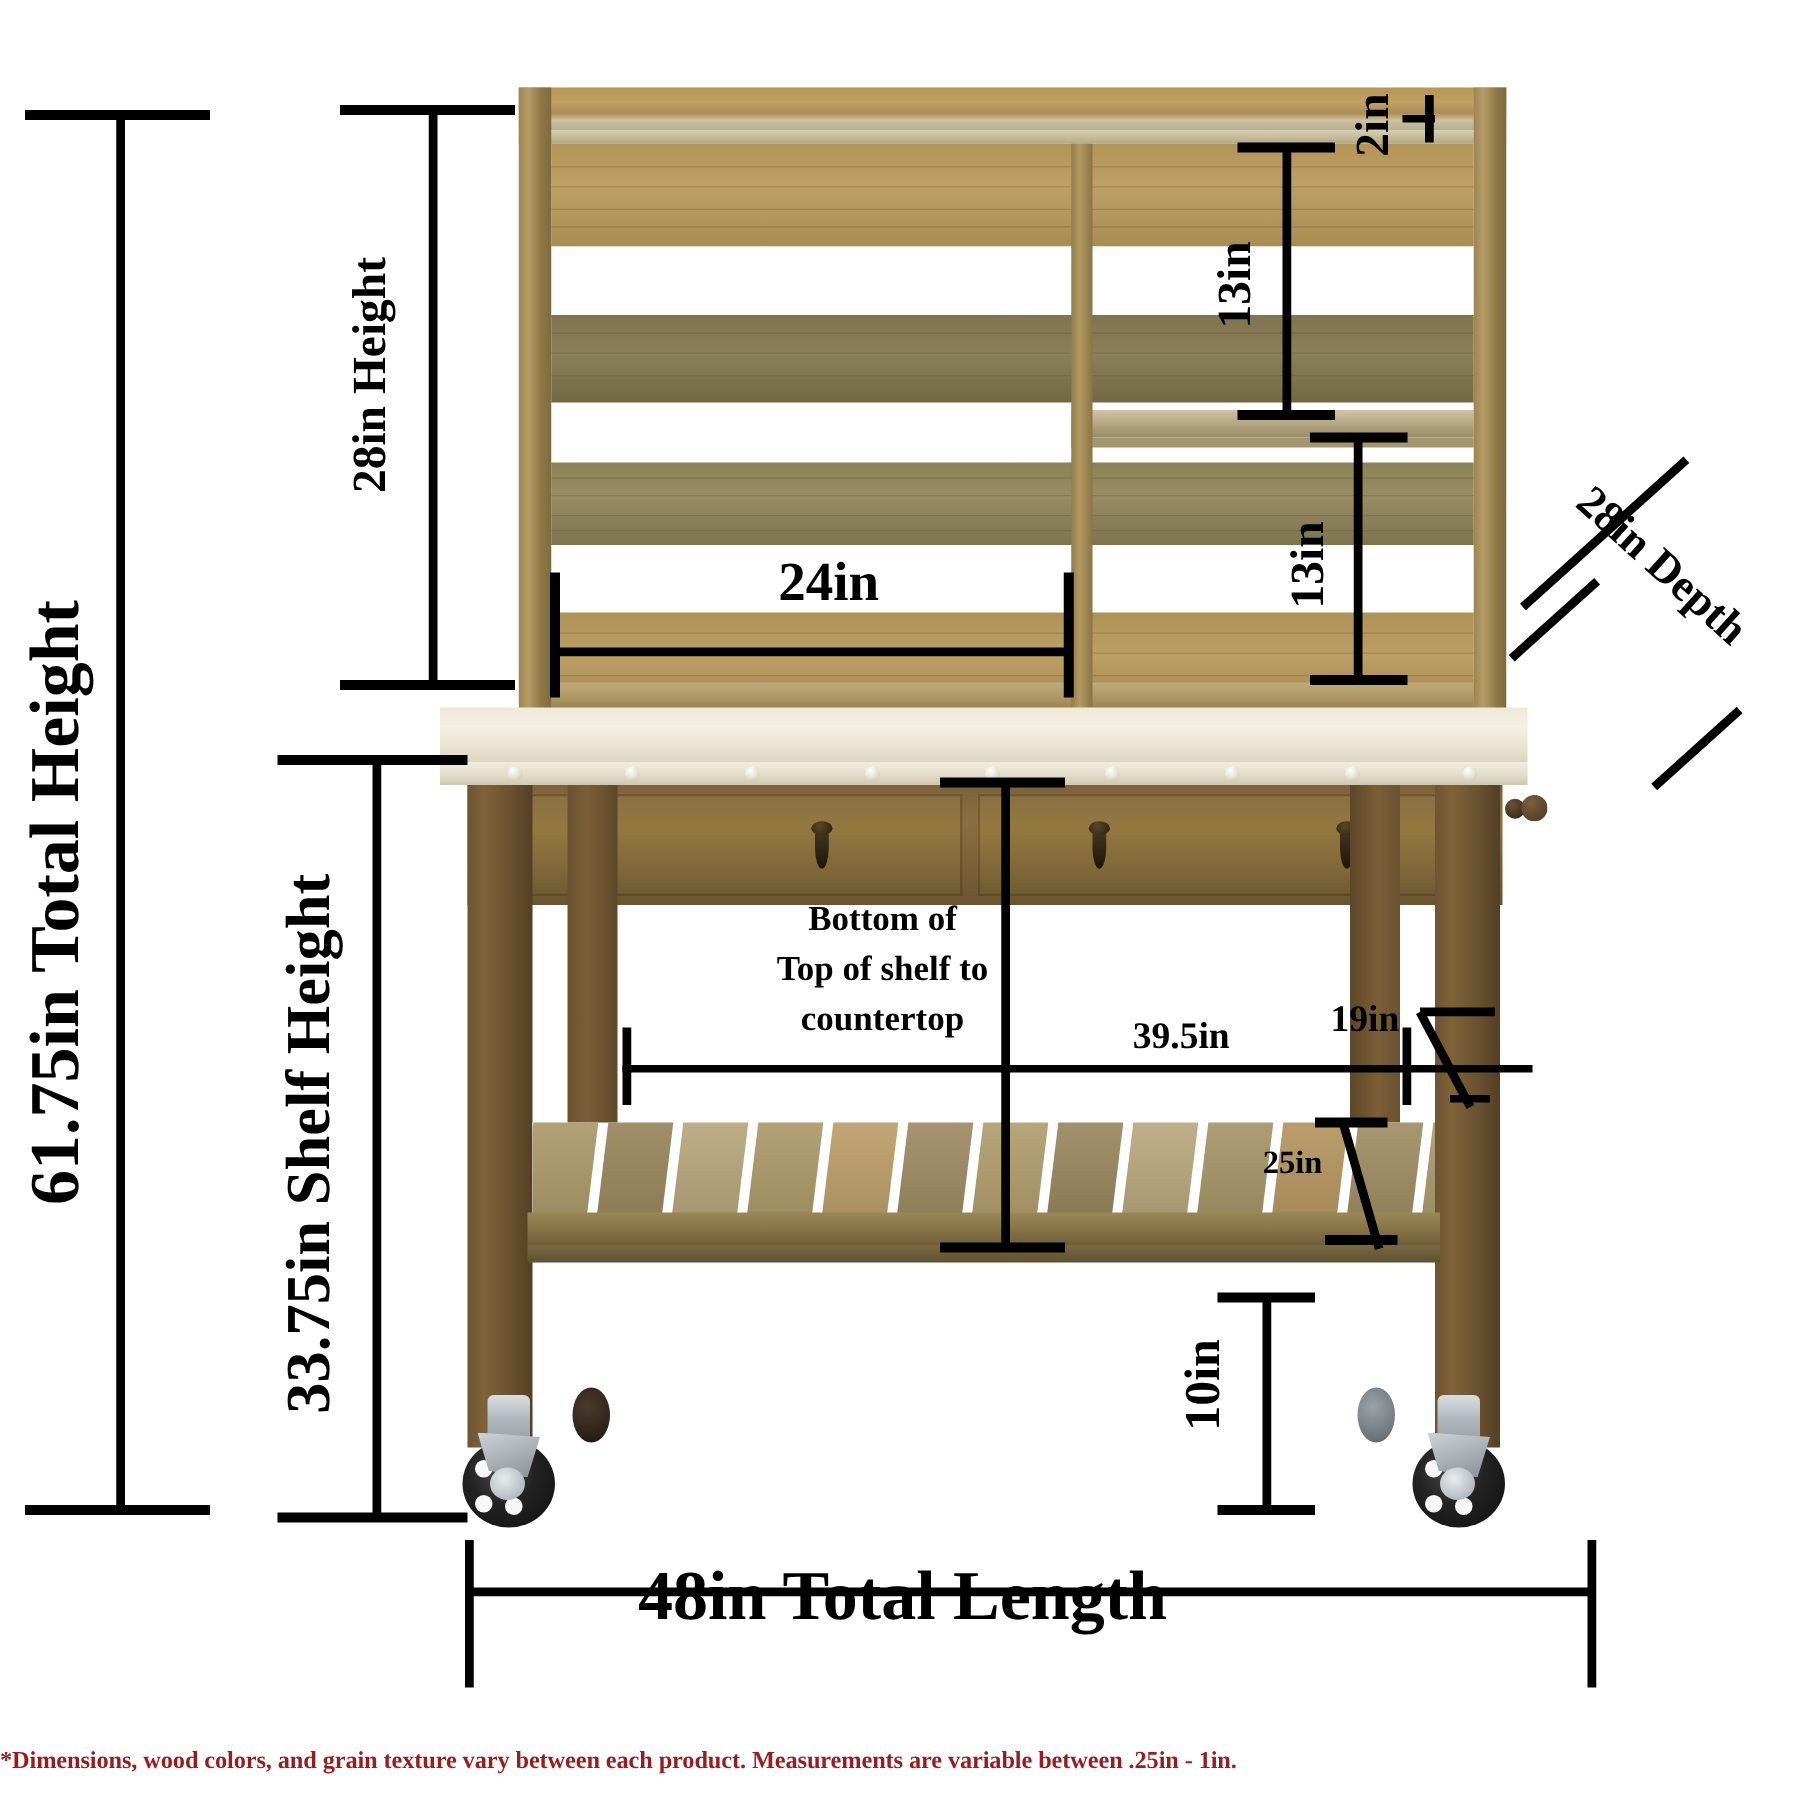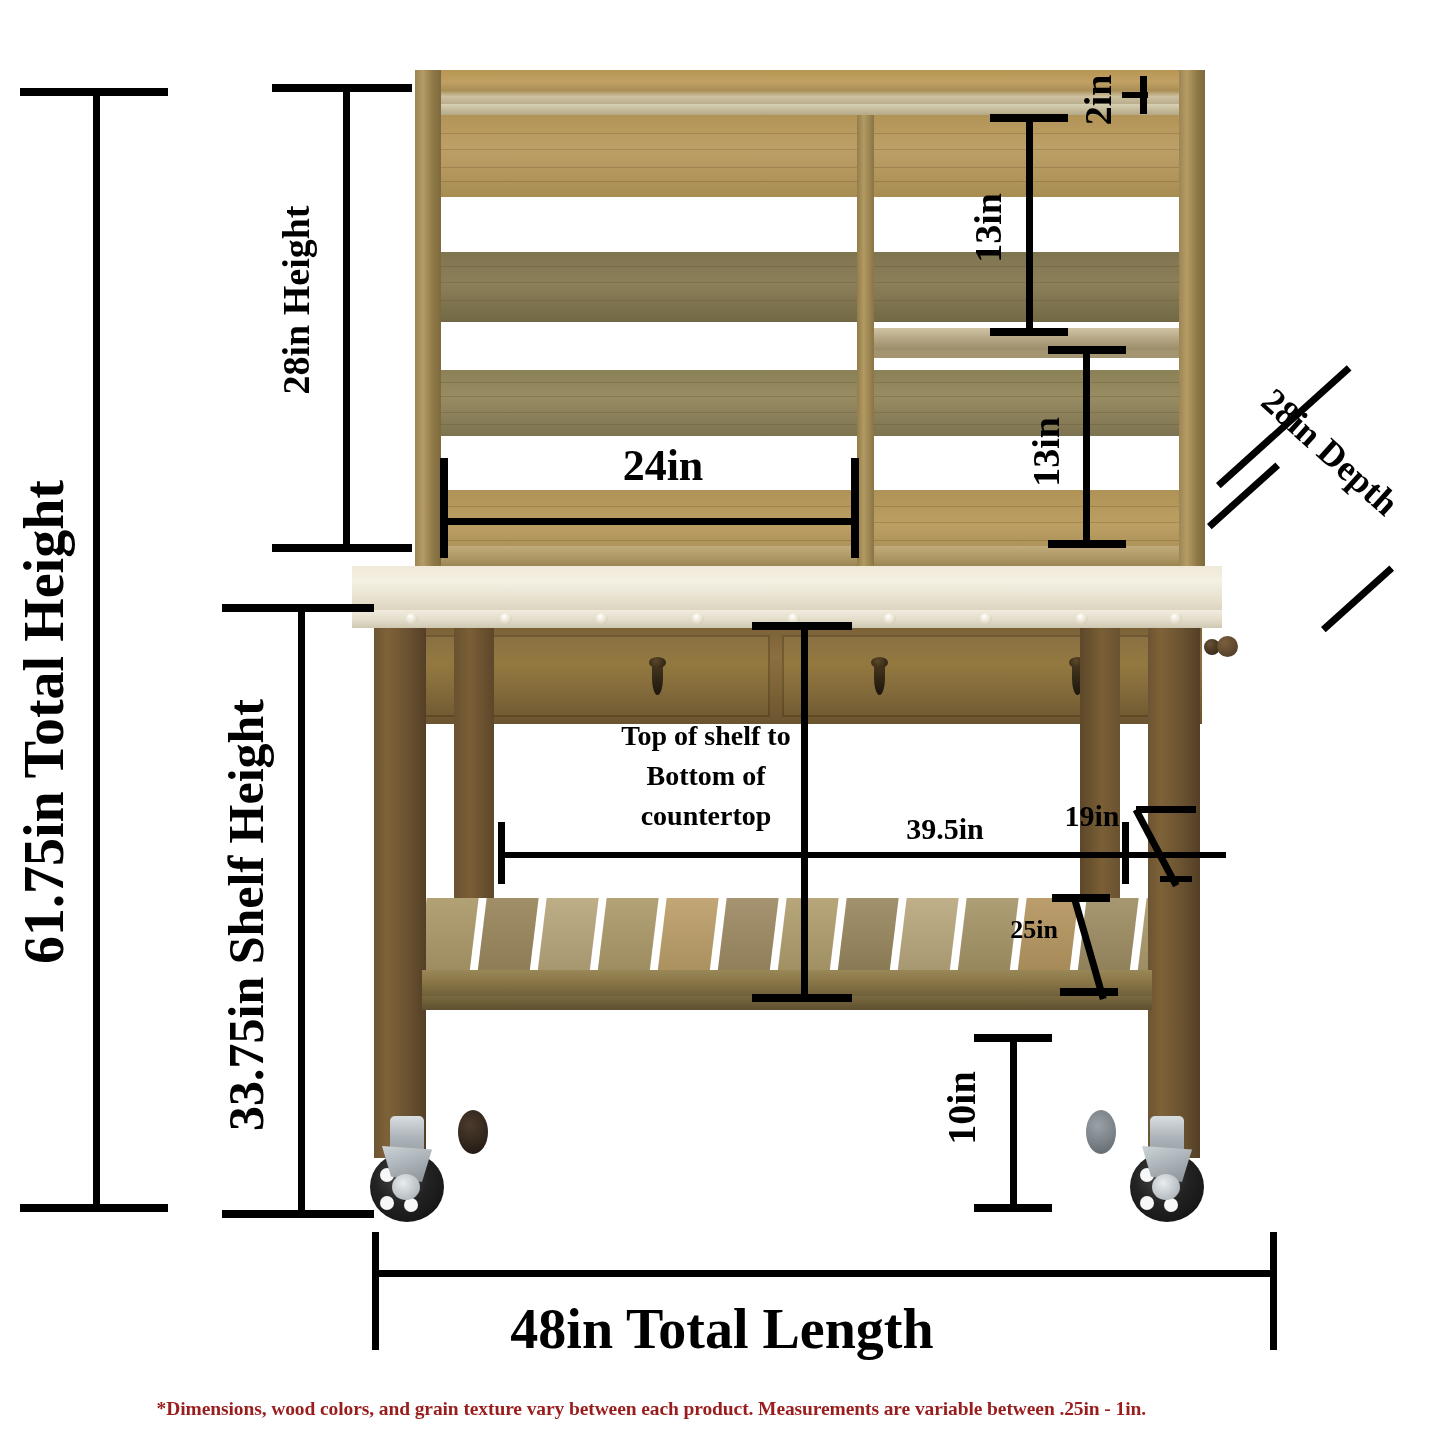--- a/index.html
+++ b/index.html
@@ -105,28 +105,28 @@
     clip-path:polygon(0% 0%,100% 10%,80% 100%,18% 85%);}
 
   
   #side-knob{position:absolute;right:-16px;top:566px;width:34px;height:22px;}
   #side-knob .k1{position:absolute;left:0;top:3px;width:16px;height:16px;border-radius:50%;
      background:radial-gradient(circle at 35% 30%,#6a5236,#2a1f12);}
   #side-knob .k2{position:absolute;left:13px;top:0px;width:21px;height:21px;border-radius:50%;
      background:radial-gradient(circle at 35% 30%,#7a5f3c,#33261500);background-color:#4a3724;}
 
   
-  #footnote{position:absolute;left:0;top:1398px;width:1146px;text-align:right;
+  #footnote{position:absolute;left:0;top:1398px;width:1146px;text-align:left;
     color:#9a1d1d;font-family:"Liberation Serif",serif;font-weight:bold;font-size:19.5px;letter-spacing:-.1px;}
 
   
   #lbl-total{left:44px;top:722px;font-size:56px;transform:translate(-50%,-50%) rotate(-90deg);}
   #lbl-shelf{left:246px;top:915px;font-size:50px;transform:translate(-50%,-50%) rotate(-90deg);}
   #lbl-28h{left:296px;top:300px;font-size:38px;transform:translate(-50%,-50%) rotate(-90deg);}
-  #lbl-length{left:722px;top:1329px;font-size:56px;transform:translate(-50%,-50%);}
+  #lbl-length{left:722px;top:1277px;font-size:56px;transform:translate(-50%,-50%);}
   #lbl-depth{left:1330px;top:452px;font-size:36px;transform:translate(-50%,-50%) rotate(42deg);}
   #lbl-2in{left:1098px;top:100px;font-size:38px;transform:translate(-50%,-50%) rotate(-90deg);}
   #lbl-13a{left:988px;top:228px;font-size:38px;transform:translate(-50%,-50%) rotate(-90deg);}
   #lbl-13b{left:1046px;top:452px;font-size:38px;transform:translate(-50%,-50%) rotate(-90deg);}
   #lbl-24in{left:663px;top:466px;font-size:44px;transform:translate(-50%,-50%);}
   #lbl-10in{left:962px;top:1108px;font-size:40px;transform:translate(-50%,-50%) rotate(-90deg);}
   #lbl-395{left:945px;top:829px;font-size:30px;transform:translate(-50%,-50%);}
   #lbl-19in{left:1092px;top:816px;font-size:30px;transform:translate(-50%,-50%);}
   #lbl-25in{left:1034px;top:930px;font-size:26px;transform:translate(-50%,-50%);}
   #ctr-block{position:absolute;left:706px;top:716px;width:300px;transform:translateX(-50%);
@@ -292,22 +292,22 @@
   <div class="diag" style="left:1216px;top:483px;width:176px;height:7px;transform:rotate(-42deg);"></div>
   <div class="diag" style="left:1207px;top:524px;width:92px;height:7px;transform:rotate(-42deg);"></div>
   <div class="diag" style="left:1321px;top:627px;width:92px;height:7px;transform:rotate(-42deg);"></div>
   <div class="dimlbl" id="lbl-depth">28in Depth</div>
 
   <div class="ln vln" style="left:801px;top:626px;height:374px"></div>
   <div class="cap-h" style="left:752px;top:622px;width:100px"></div>
   <div class="cap-h" style="left:752px;top:994px;width:100px"></div>
 
   <div id="ctr-block">
+    <div>Bottom of</div>
     <div>Top of shelf to</div>
-    <div>Bottom of</div>
     <div>countertop</div>
   </div>
 
   <div class="ln hln" style="left:498px;top:852px;width:728px;height:6px"></div>
   <div class="cap-v" style="left:498px;top:822px;height:62px;width:7px"></div>
   <div class="cap-v" style="left:1122px;top:822px;height:62px;width:7px"></div>
   <div class="dimlbl" id="lbl-395">39.5in</div>
 
   <div class="diag" style="left:1139px;top:808px;width:86px;height:7px;transform:rotate(62deg);"></div>
   <div class="cap-h" style="left:1136px;top:806px;width:60px;height:7px"></div>

